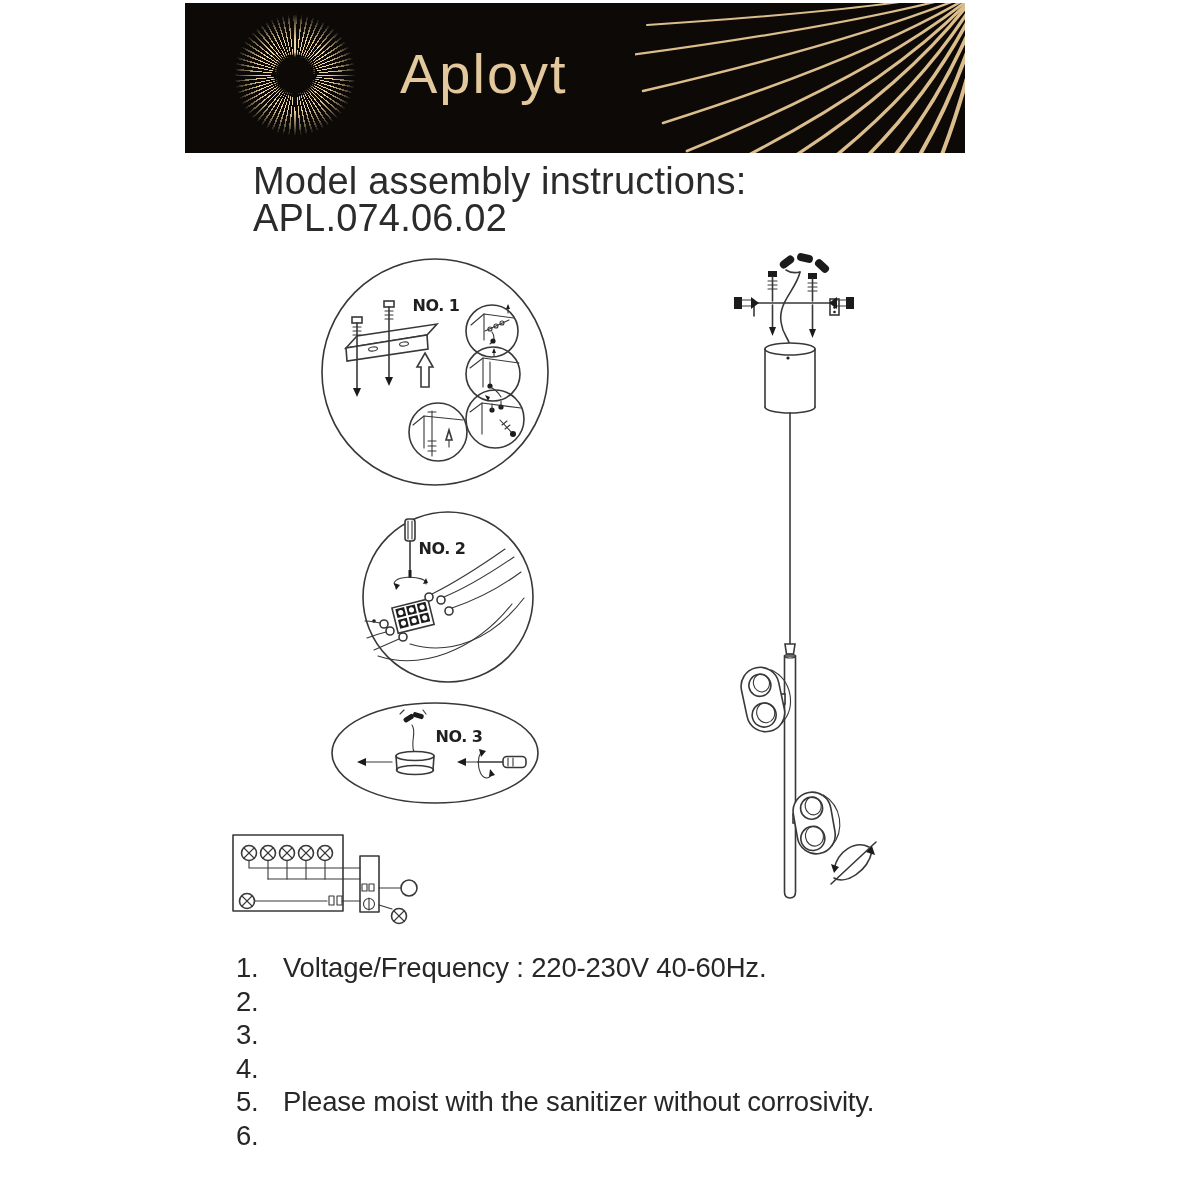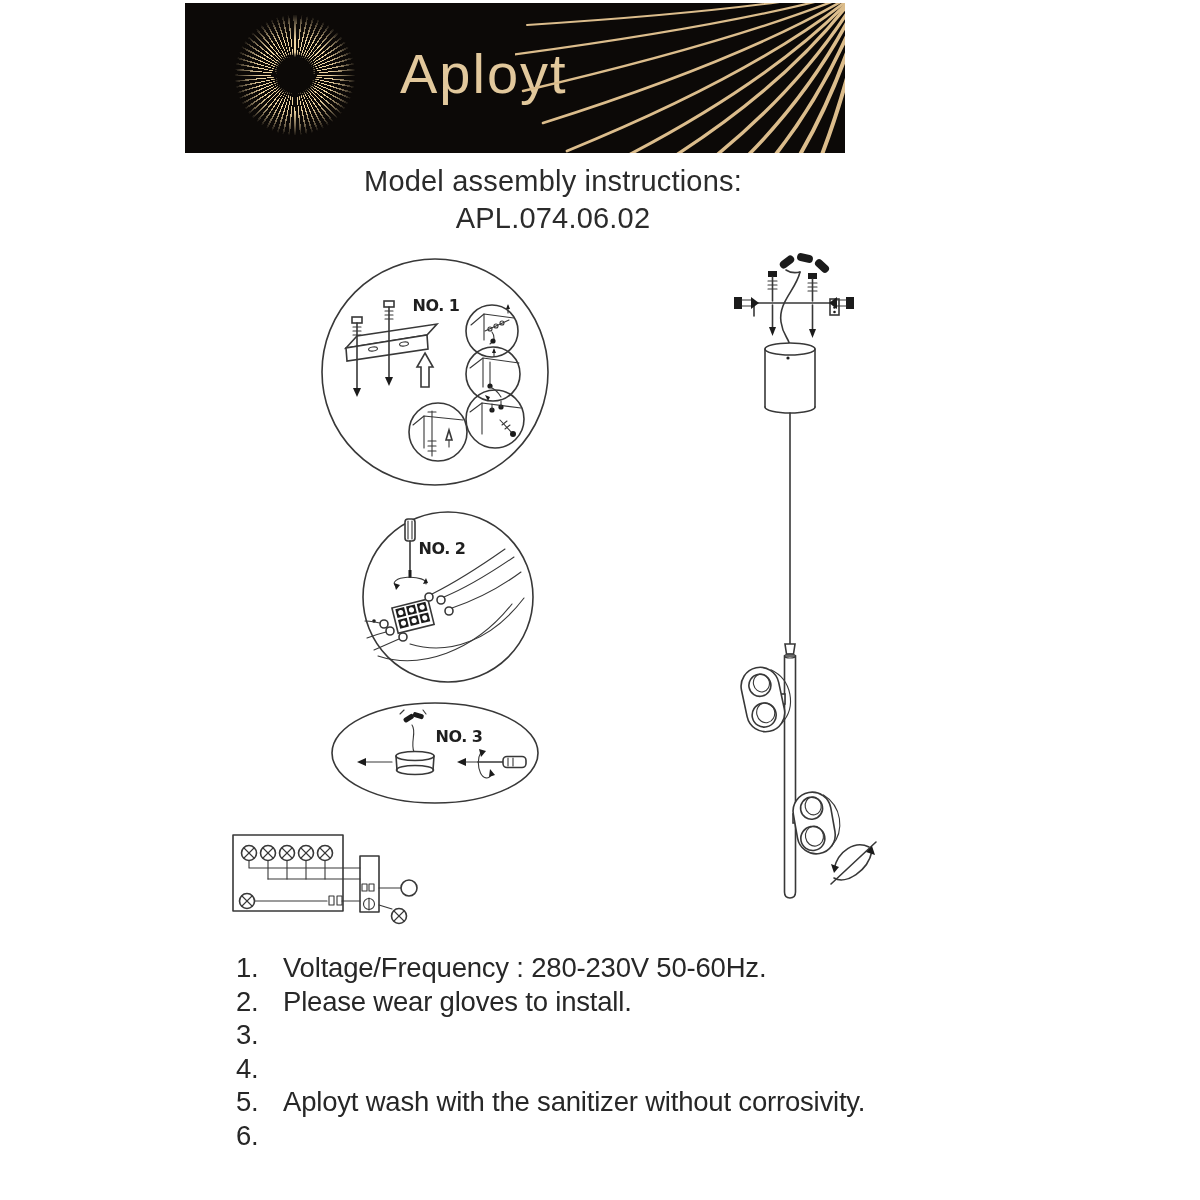--- a/index.html
+++ b/index.html
@@ -2,38 +2,38 @@
 <html><head>
 <meta charset="utf-8">
 <style>
   html,body{margin:0;padding:0;}
   body{
     width:1200px;height:1200px;position:relative;background:#ffffff;
     font-family:"Liberation Sans","DejaVu Sans",sans-serif;overflow:hidden;
   }
   
   .banner{
-    position:absolute;left:185px;top:3px;width:660px;height:150px;
+    position:absolute;left:185px;top:3px;width:780px;height:150px;
     background:#0c0907;overflow:hidden;
   }
   .starburst{
     position:absolute;left:50px;top:12px;width:120px;height:120px;border-radius:50%;
     background:
       radial-gradient(circle,#0c0907 0 21%,rgba(12,9,7,0) 27% 42%,rgba(12,9,7,.55) 60%,#0c0907 72%),
       repeating-conic-gradient(#eed4a2 0deg 1.7deg,rgba(12,9,7,0) 1.7deg 5.6deg);
   }
   .brand{
     position:absolute;left:215px;top:38px;
     font-size:56px;font-weight:400;letter-spacing:2px;color:#e2c89c;
   }
   .rays{position:absolute;right:0;top:0;}
   
   .title{
-    position:absolute;left:253px;top:163px;width:600px;text-align:center;
-    color:#2b2b2b;font-size:29px;line-height:37px;letter-spacing:.2px;
+    position:absolute;left:253px;top:163px;width:600px;
+    color:#2b2b2b;font-size:38px;line-height:37px;letter-spacing:.2px;
   }
   
   svg.art{position:absolute;left:0;top:0;}
   .ln{fill:none;stroke:#383838;stroke-width:1.6;stroke-linecap:round;stroke-linejoin:round;}
   .ln2{fill:none;stroke:#383838;stroke-width:1.1;stroke-linecap:round;stroke-linejoin:round;}
   .blk{fill:#1b1b1b;stroke:none;}
   .wht{fill:#ffffff;stroke:#383838;stroke-width:1.6;}
   .lbl{font-family:"DejaVu Sans","Liberation Sans",sans-serif;font-weight:bold;font-size:16px;fill:#1f1f1f;letter-spacing:-0.5px;}
   
   .steps{
@@ -334,32 +334,31 @@
       <path d="M869,847 C855,840 838,851 834,869" class="ln"></path>
       <path d="M875,855 L872,846 L866,852 Z" class="blk"></path>
       <path d="M831,864 L834,873 L839,867 Z" class="blk"></path>
     </g>
   </g>
 </svg>
 
 <ol class="steps">
   <li>
     <span class="num">1.</span>
-    <span>Voltage/Frequency : 280-230V 50-60Hz.</span>
+    <span>Voltage/Frequency : 220-230V 40-60Hz.</span>
   </li>
   <li>
     <span class="num">2.</span>
-    <span>Please wear gloves to install.</span>
   </li>
   <li>
     <span class="num">3.</span>
   </li>
   <li>
     <span class="num">4.</span>
   </li>
   <li>
     <span class="num">5.</span>
-    <span>Aployt wash with the sanitizer without corrosivity.</span>
+    <span>Please moist with the sanitizer without corrosivity.</span>
   </li>
   <li>
     <span class="num">6.</span>
   </li>
 </ol>
 
 </body></html>

